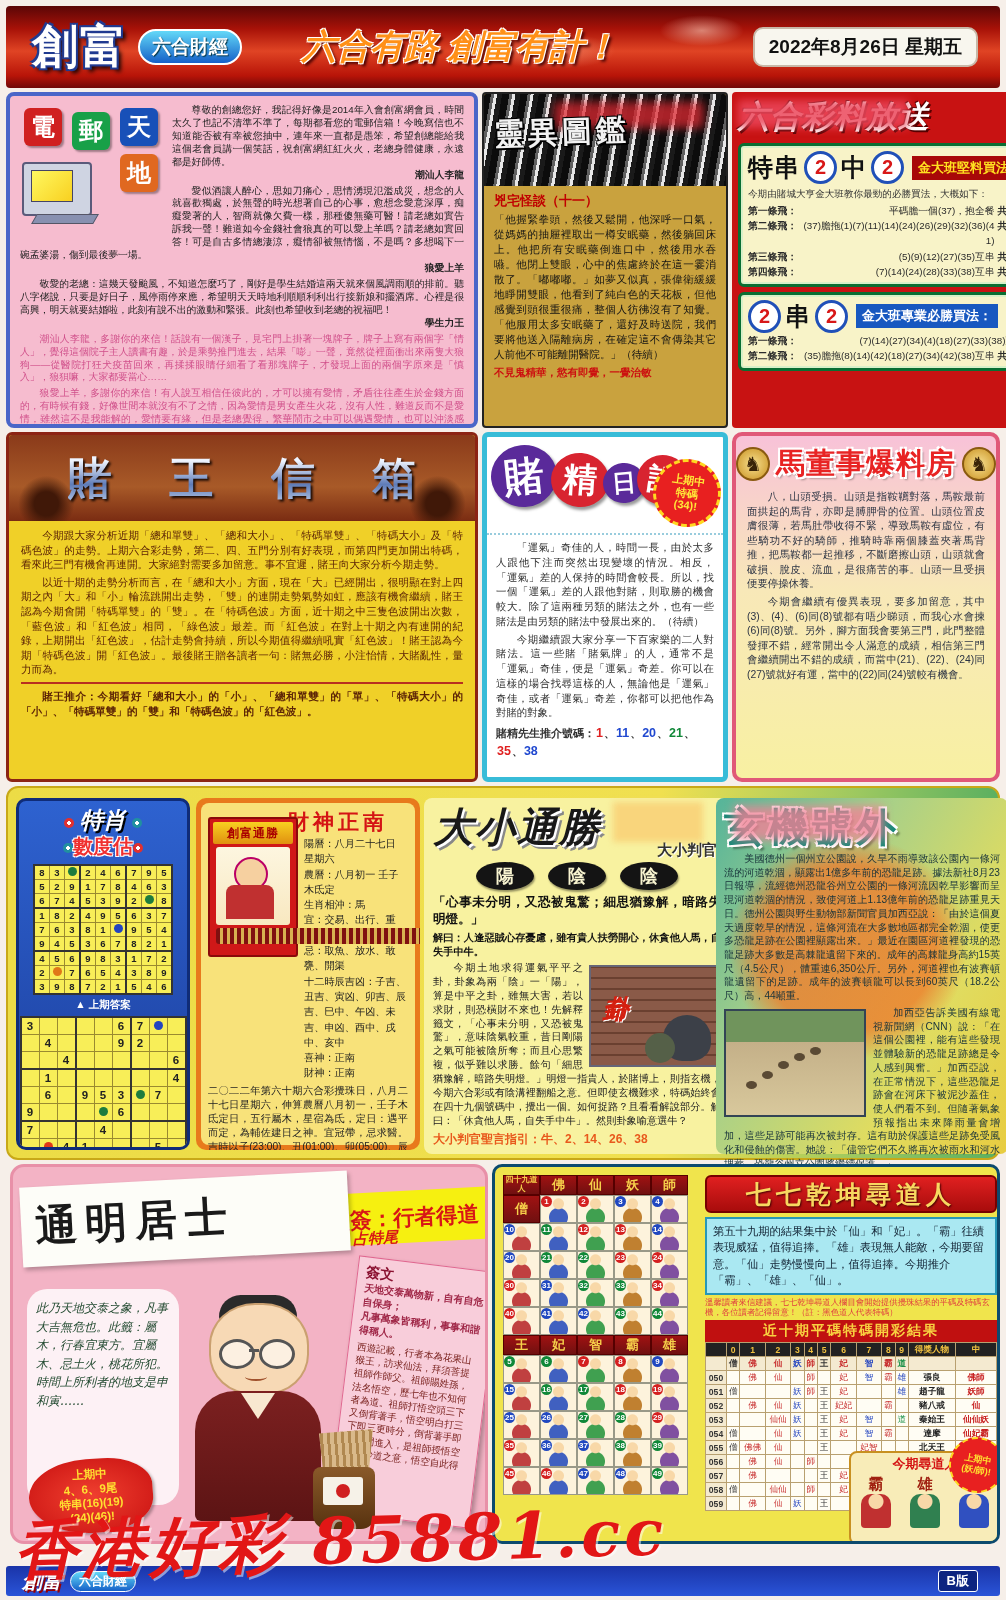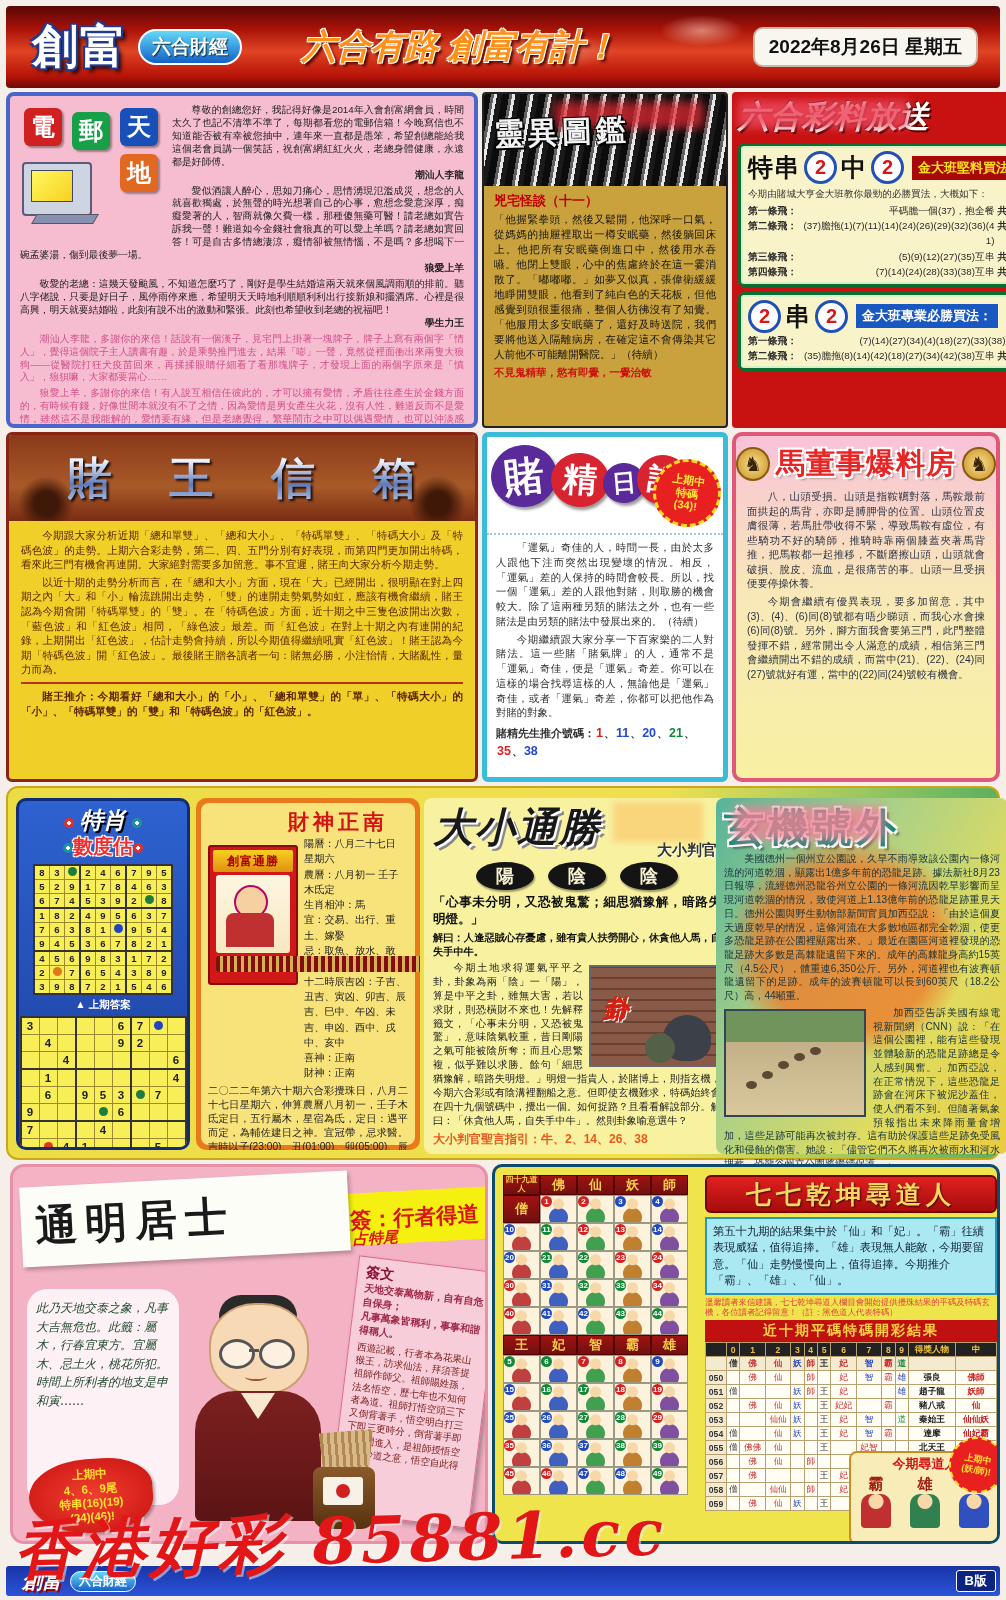--- a/index.html
+++ b/index.html
@@ -129,21 +129,21 @@
   table.sgrid tr td:first-child{border-left:2px solid #333;}
   table.sgrid tr:first-child td{border-top:2px solid #333;}
   .dot{display:inline-block;width:9px;height:9px;border-radius:50%;}
   .dot.green{background:#1d7c3e;} .dot.blue{background:#2244c0;} .dot.red{background:#e03818;} .dot.orange{background:#e07818;}
   .sud-lbl{text-align:center;color:#fff;font-size:10.5px;font-weight:bold;margin:3px 0;}
 
   
   .alm{left:196px;top:798px;width:224px;height:352px;background:#e87a1c;border-radius:10px;padding:5px;}
   .alm-in{background:#f8e27a;border-radius:8px;height:342px;box-sizing:border-box;padding:5px 7px;position:relative;}
   .alm-title{font-size:21px;font-weight:bold;color:#d41414;letter-spacing:4px;text-align:center;margin-left:60px;}
-  .cal{position:absolute;left:7px;top:42px;width:86px;height:136px;background:#d01818;border:2px solid #8a0a0a;border-radius:3px;}
+  .cal{position:absolute;left:7px;top:14px;width:86px;height:136px;background:#d01818;border:2px solid #8a0a0a;border-radius:3px;}
   .cal .band{height:22px;background:linear-gradient(#f8d020,#e09010);margin:3px;border-radius:2px;
      color:#a00;font-weight:bold;font-size:12px;text-align:center;line-height:22px;letter-spacing:1px;}
   .cal .pic{margin:0 6px;height:78px;background:linear-gradient(180deg,#fdf6e0,#f8e8c0);border-radius:3px;position:relative;overflow:hidden;}
   .cal .pic i{position:absolute;left:18px;top:10px;width:30px;height:30px;border-radius:50%;background:#f6d0a0;border:2px solid #b06;}
   .cal .pic u{position:absolute;left:10px;top:38px;width:48px;height:34px;background:#c03030;border-radius:8px 8px 0 0;}
   .cal .foot{height:16px;margin:3px 6px;background:repeating-linear-gradient(90deg,#801010 0 4px,#d8b050 4px 7px);}
   .alm-lines{margin-left:96px;font-size:10.2px;line-height:1.5;color:#1c1c1c;min-height:140px;}
   .alm-body{font-size:10.2px;line-height:1.38;color:#222;text-align:justify;margin-top:3px;}
 
   
@@ -258,21 +258,21 @@
      justify-content:center;transform:rotate(10deg);line-height:1.2;}
 
   
   .wm{left:14px;top:1496px;width:820px;font-family:"DejaVu Serif",serif;font-size:64px;font-weight:bold;
      font-style:italic;color:#e21616;transform:rotate(-1.6deg);letter-spacing:4px;text-shadow:2px 2px 0 rgba(255,255,255,.5);z-index:9;}
   .foot{left:6px;top:1566px;width:994px;height:30px;background:linear-gradient(#1a34a8,#2a54d8);border-radius:3px;
      display:flex;align-items:center;z-index:8;}
   .f-logo{color:#fff;font-weight:bold;font-style:italic;font-size:20px;margin-left:16px;text-shadow:2px 2px 0 #900;}
   .f-badge{margin-left:8px;background:linear-gradient(#63d8f8,#1560c8);border:1px solid #fff;border-radius:12px;
      color:#fff;font-size:12px;font-weight:bold;padding:1px 8px;}
-  .f-page{margin-left:auto;margin-right:4px;background:#0c2480;border:1px solid #fff;color:#fff;font-weight:bold;
+  .f-page{margin-left:auto;margin-right:22px;background:#0c2480;border:1px solid #fff;color:#fff;font-weight:bold;
      font-size:13px;padding:1px 8px;border-radius:3px;}
 </style>
 </head>
 <body>
 
 <div class="page">
 
   <div class="sec hdr">
     <span class="logo">創富</span>
     <span class="logobadge">六合財經</span>

